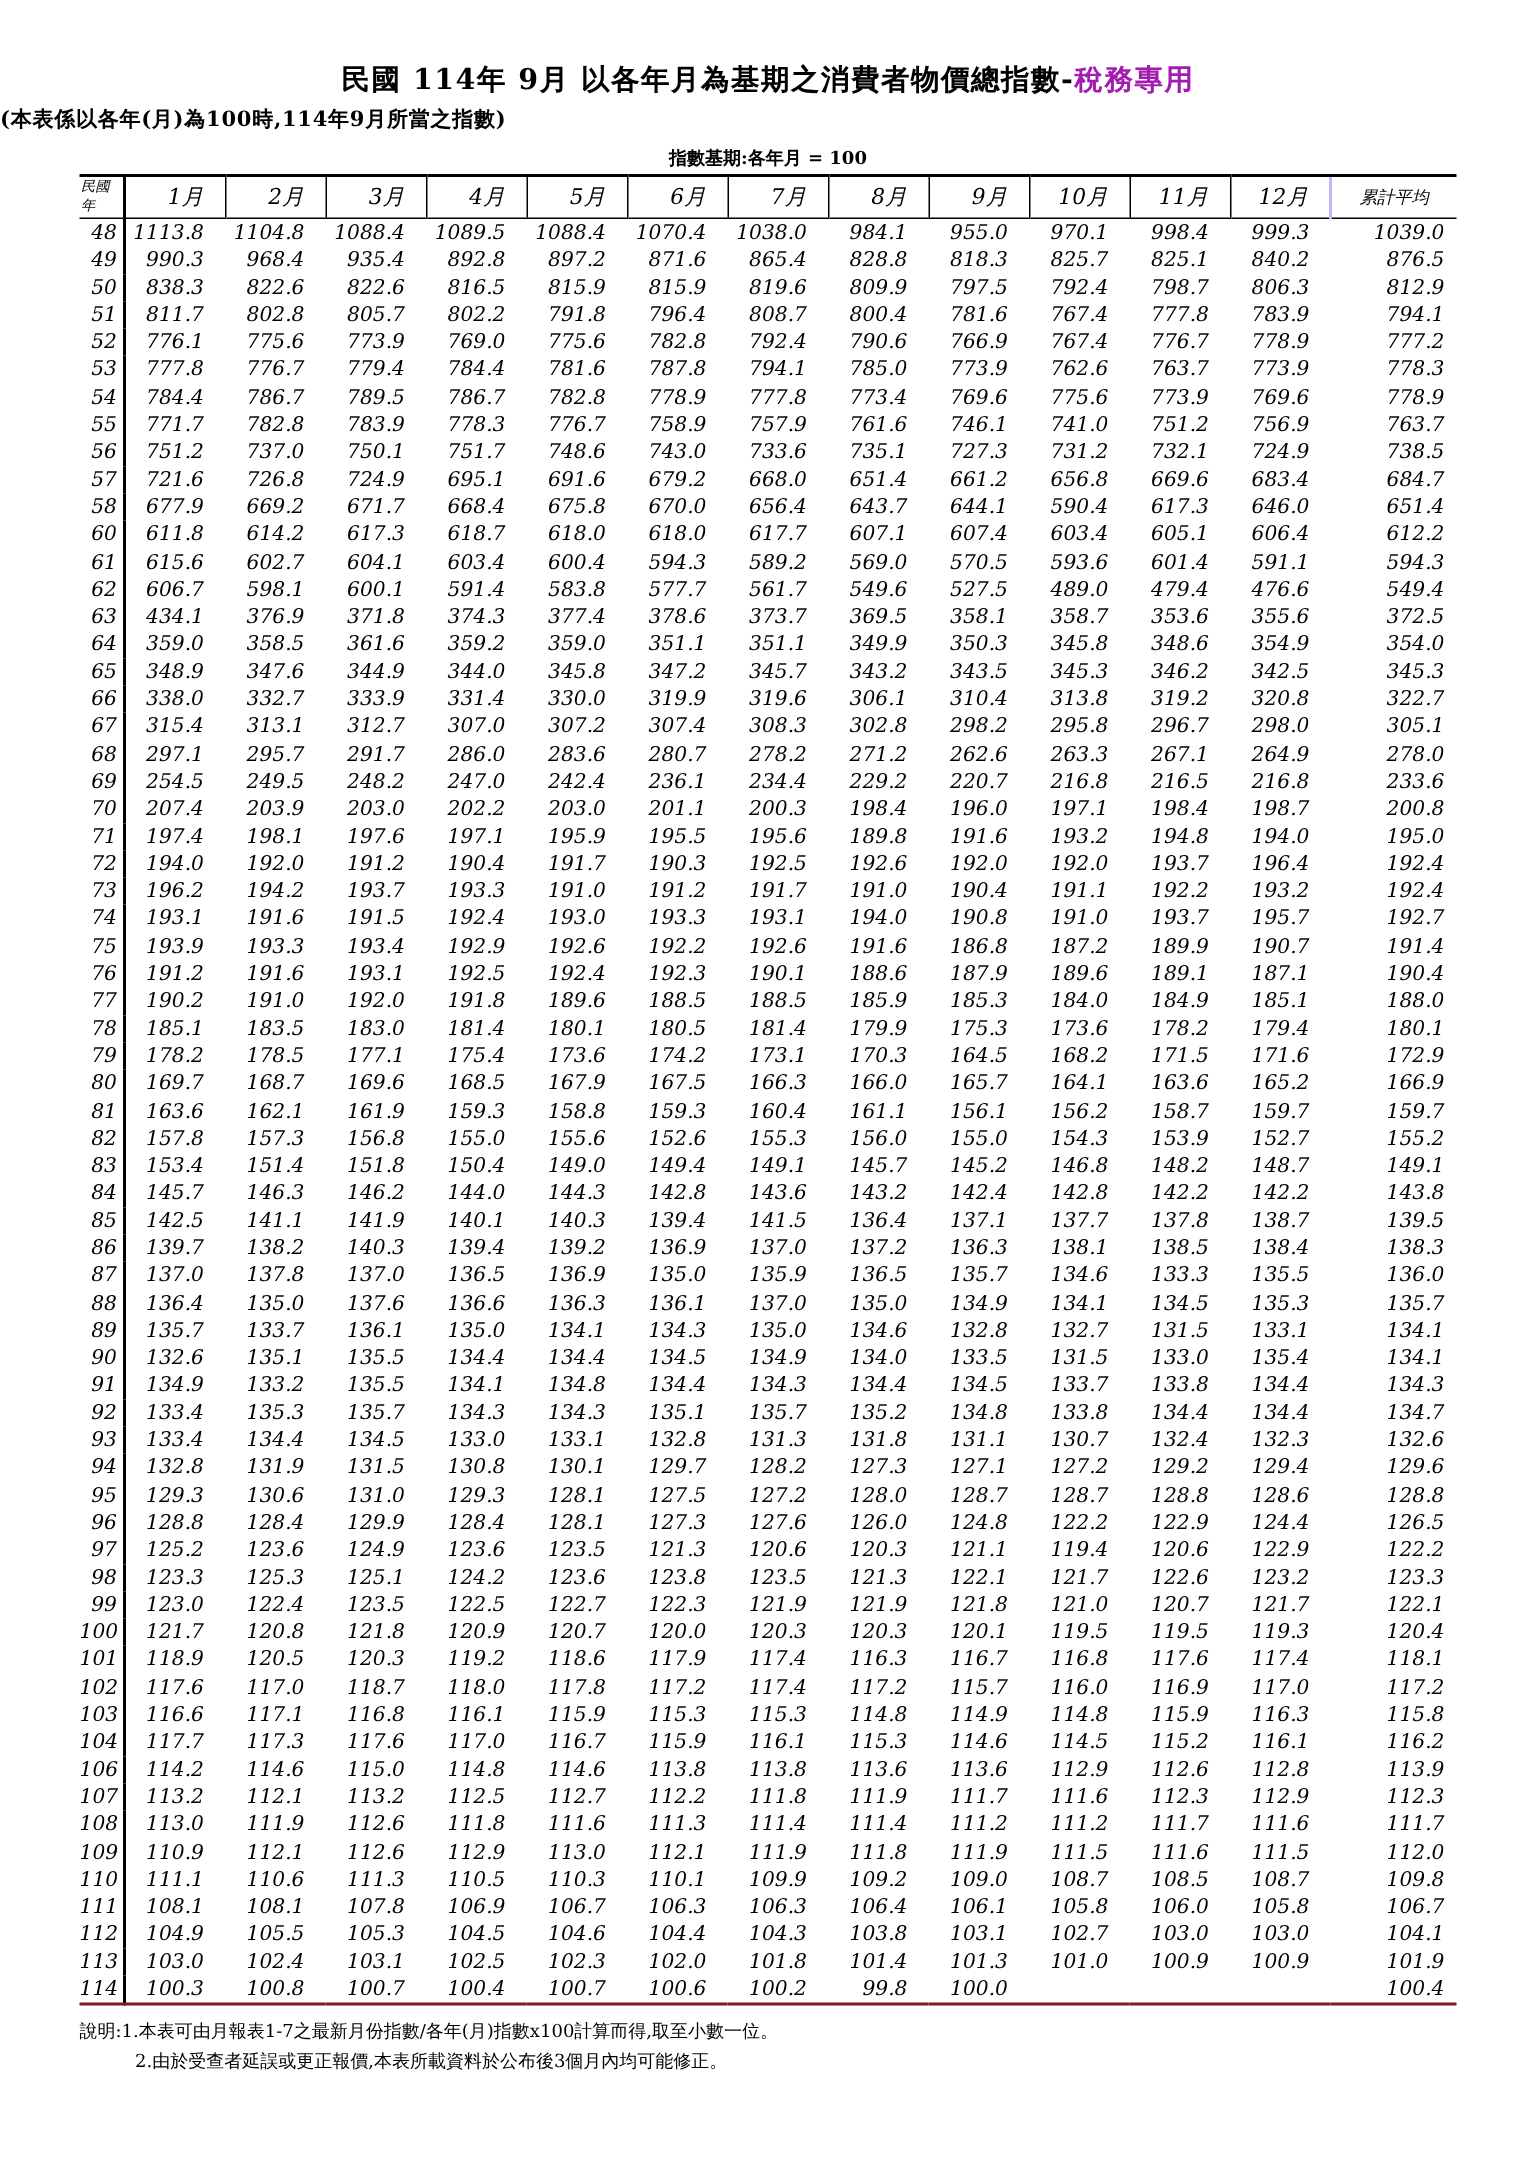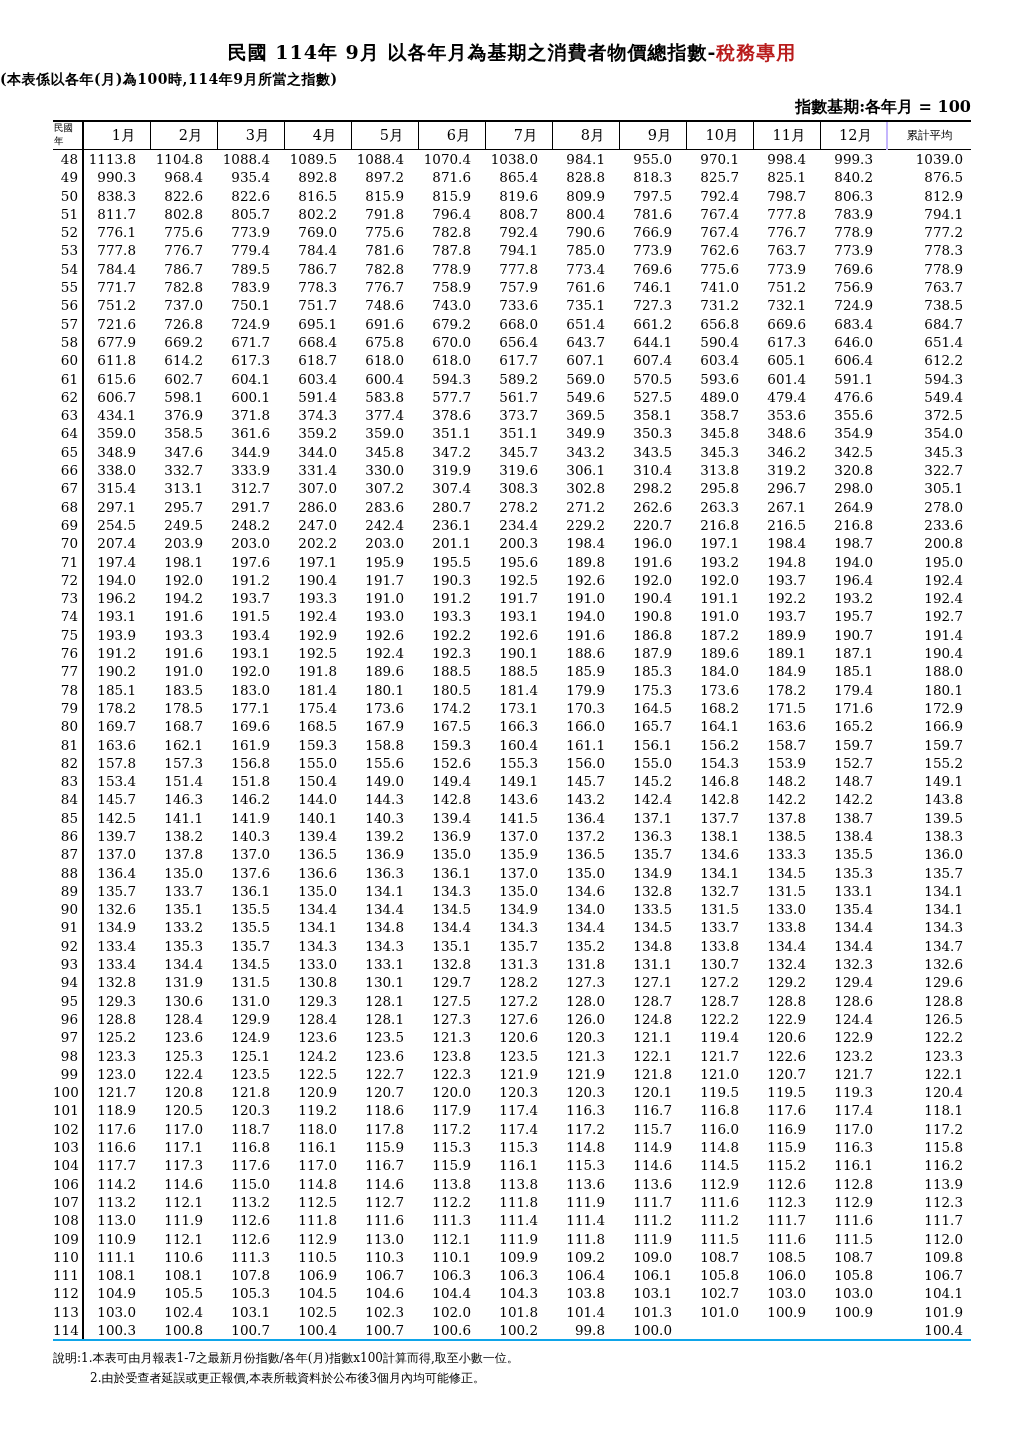--- a/index.html
+++ b/index.html
@@ -6,27 +6,27 @@
   html,body { background:#ffffff; }
   body {
     width:1024px; height:1448px;
     font-family:"DejaVu Serif","Liberation Serif",serif;
     color:#000;
     position:relative;
   }
   .page { padding-top:40px; }
 
   .title-line { text-align:center; font-size:19px; font-weight:bold; letter-spacing:1px; white-space:nowrap; }
-  .title-line .red { color:#b91c1c; }
+  .title-line .red { color:#a21caf; }
   .subtitle-line { font-size:14px; font-weight:bold; margin-top:5px; letter-spacing:0.5px; }
-  .base-note { width:918px; margin:8px auto 0; text-align:right; font-size:16px; font-weight:bold; }
+  .base-note { width:918px; margin:8px auto 0; text-align:center; font-size:12px; font-weight:bold; }
 
   table.idx-table {
     table-layout:fixed; border-collapse:collapse;
-    width:918px; margin:2px auto 0;
+    width:918px; margin:2px auto 0;font-style:italic;
   }
   .idx-table col.c-year { width:30px; }
   .idx-table col.c-month { width:67px; }
   .idx-table col.c-avg { width:84px; }
 
   .idx-table thead th {
     font-weight:normal; height:20px; vertical-align:middle;
     border-top:2px solid #000; border-bottom:1.5px solid #000;
   }
   .idx-table th.corner {
@@ -39,21 +39,21 @@
   }
   .idx-table th.month-first { border-left:2px solid #000;margin-top:48px; }
   .idx-table th.avg { border-left:2px solid #c4b5fd; font-size:11.5px; text-align:center; padding:0; }
 
   .idx-table td {
     height:18.3px; line-height:18.3px; font-size:13.5px;
     text-align:right; padding:0 14px 0 0; white-space:nowrap;
   }
   .idx-table td.year { padding-right:4px; border-right:2px solid #000; font-size:13.5px; }
   .idx-table td.avg { padding-right:8px; }
-  .idx-table tbody tr:last-child td { border-bottom:2px solid #0ea5e9; }
+  .idx-table tbody tr:last-child td { border-bottom:2px solid #7f1d1d; }
 
   .footnotes { width:918px; margin:7px auto 0; font-size:12px; line-height:20px; }
   .footnotes .fn2 { padding-left:37px; }
 </style>
 </head>
 <body>
 
 <div class="page">
 
   <div class="title-line"><span>民國 114年 9月 以各年月為基期之消費者物價總指數-</span><span class="red">稅務專用</span></div>

